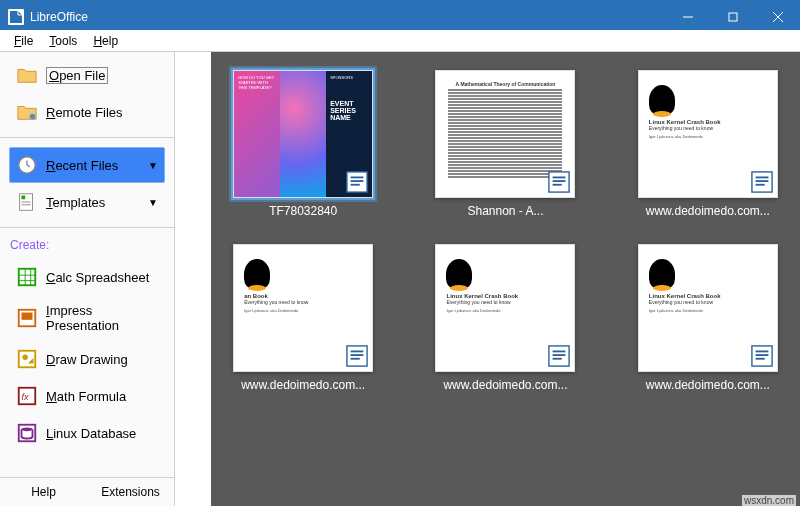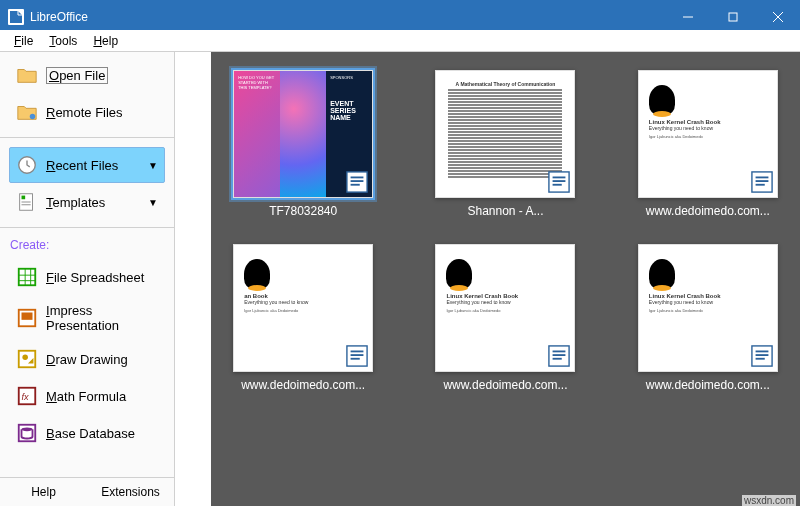--- a/index.html
+++ b/index.html
@@ -8,21 +8,21 @@
 .titlebar .app-icon { width: 16px; height: 16px; margin-right: 6px; }
 .titlebar .title { flex: 1; }
 .win-btn { width: 45px; height: 30px; display: flex; align-items: center; justify-content: center; }
 .menubar { height: 22px; display: flex; align-items: center; padding: 0 6px; font-size: 12px; border-bottom: 1px solid #d0d0d0; }
 .menubar .menu-item { padding: 2px 8px; text-decoration: underline; text-decoration-color: transparent; }
 .menubar .menu-item::first-letter { text-decoration: underline; }
 .content { display: flex; height: calc(506px - 30px - 22px); gap: 36px; }
 .sidebar { width: 175px; background: #fafafa; border-right: 1px solid #d0d0d0; display: flex; flex-direction: column; }
 .side-section { padding: 4px 6px 2px; }
 .side-item { display: flex; align-items: center; padding: 6px 6px; margin: 1px 3px; font-size: 13px; border-radius: 2px; border: 1px solid transparent; position: relative; }
-.side-item.selected { background: #7dd3fc; border-color: #7fb5e6; }
+.side-item.selected { background: #3b82f6; border-color: #7fb5e6; }
 .side-item .icn { width: 22px; height: 22px; margin-right: 8px; flex-shrink: 0; }
 .side-item .lbl::first-letter { text-decoration: underline; }
 .side-item .chev { margin-left: auto; font-size: 10px; }
 .side-divider { height: 1px; background: #d0d0d0; margin: 4px 0; }
 .side-header { font-size: 12px; padding: 6px 10px 2px; color: #8b5cf6; }
 .sidebar-bottom { margin-top: auto; border-top: 1px solid #d0d0d0; display: flex; }
 .sidebar-bottom .btn { flex: 1; text-align: center; font-size: 12px; padding: 7px 0; }
 .gallery { flex: 1; background: #595959; overflow-y: auto; padding: 18px 14px; }
 .grid { display: grid; grid-template-columns: repeat(3, 1fr); gap: 26px 46px; }
 .thumb-wrap { display: flex; flex-direction: column; align-items: center; }
@@ -122,21 +122,21 @@
     <div class="side-header">Create:</div>
     <div class="side-section">
       <div class="side-item">
         <svg class="icn" viewBox="0 0 24 24">
             <rect x="3" y="3" width="18" height="18" fill="#fff" stroke="#18a303" stroke-width="2"></rect>
             <line x1="3" y1="10" x2="21" y2="10" stroke="#18a303"></line>
             <line x1="3" y1="16" x2="21" y2="16" stroke="#18a303"></line>
             <line x1="10" y1="3" x2="10" y2="21" stroke="#18a303"></line>
             <line x1="16" y1="3" x2="16" y2="21" stroke="#18a303"></line>
           </svg>
-        <span class="lbl">File Spreadsheet</span>
+        <span class="lbl">Calc Spreadsheet</span>
       </div>
       <div class="side-item">
         <svg class="icn" viewBox="0 0 24 24">
             <rect x="3" y="3" width="18" height="18" fill="#fff" stroke="#d0670b" stroke-width="2"></rect>
             <rect x="6" y="6" width="12" height="8" fill="#d0670b"></rect>
           </svg>
         <span class="lbl">Impress Presentation</span>
       </div>
       <div class="side-item">
         <svg class="icn" viewBox="0 0 24 24">
@@ -152,21 +152,21 @@
             <text x="6" y="16" font-size="10" fill="#8e1d1d" font-style="italic">fx</text>
           </svg>
         <span class="lbl">Math Formula</span>
       </div>
       <div class="side-item">
         <svg class="icn" viewBox="0 0 24 24">
             <rect x="3" y="3" width="18" height="18" fill="#fff" stroke="#7b2a8d" stroke-width="2"></rect>
             <ellipse cx="12" cy="8" rx="6" ry="2" fill="#7b2a8d"></ellipse>
             <path d="M6 8v8c0 1 3 2 6 2s6-1 6-2V8" fill="none" stroke="#7b2a8d" stroke-width="2"></path>
           </svg>
-        <span class="lbl">Base Database</span>
+        <span class="lbl">Linux Database</span>
       </div>
     </div>
     <div class="sidebar-bottom">
       <div class="btn">Help</div>
       <div class="btn">Extensions</div>
     </div>
   </div>
 
   <div class="gallery">
     <div class="grid" id="grid">

